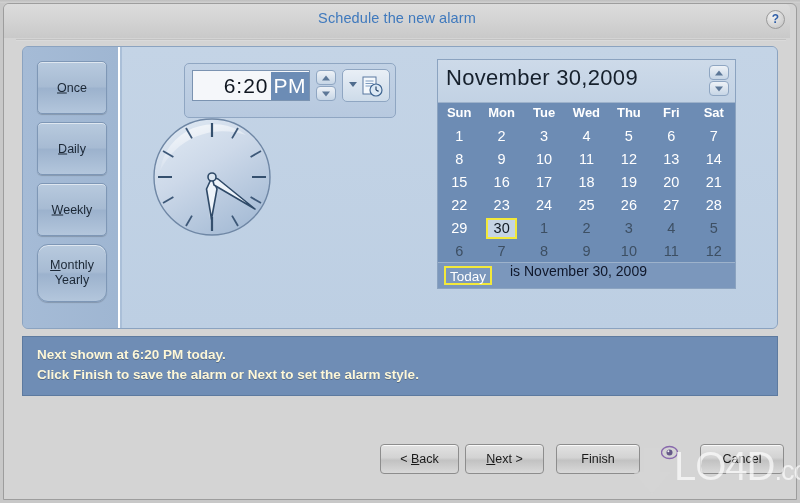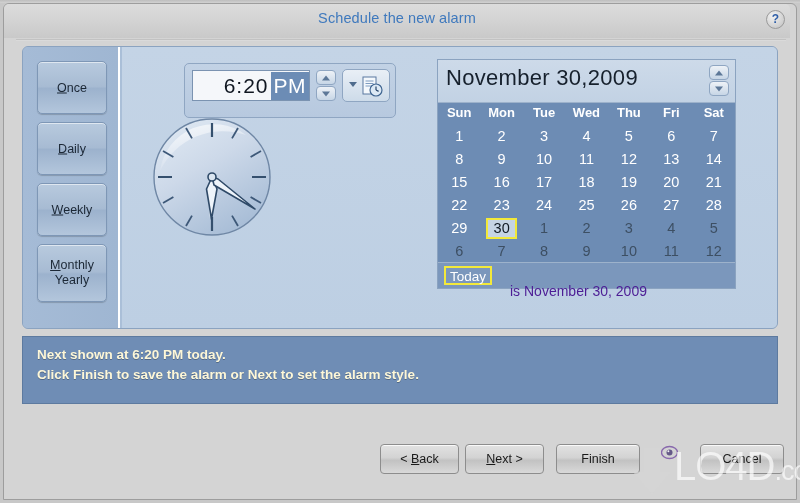--- a/index.html
+++ b/index.html
@@ -115,21 +115,21 @@
   .side-btn-inner {
     position: absolute;
     left: 0; right: 0;
     top: 50%;
     transform: translateY(-50%);
     line-height: 15px;
   }
   #side-once   { top: 14px;  height: 53px; }
   #side-daily  { top: 75px;  height: 53px; }
   #side-weekly { top: 136px; height: 53px; }
-  #side-my     { top: 197px; height: 58px; }
+  #side-my     { top: 197px; height: 58px; border-radius: 11px; }
 
   #panel-main {
     position: absolute;
     left: 99px; top: 0;
     right: 0; bottom: 0;
     background: linear-gradient(#c4d4e6 0%, #bdcfe3 100%);
   }
 
   
   #time-group {
@@ -310,30 +310,30 @@
     border: 2px solid #f3e93a;
     background: #7b97bc;
     color: #ffffff;
     font-size: 13.5px;
     line-height: 17px;
     box-sizing: border-box;
     cursor: pointer;
   }
   #today-text {
     position: absolute;
-    left: 72px; top: 20px;
+    left: 72px; top: 0;
     font-size: 14px;
-    color: #4c1d95;
+    color: #0f172a;
   }
 
   
   #message-strip {
     position: absolute;
     left: 22px; top: 336px;
-    width: 756px; height: 68px;
+    width: 756px; height: 60px;
     background: #6f8db5;
     border: 1px solid #5d7a9f;
     box-sizing: border-box;
     padding: 8px 0 0 14px;
   }
   .msg-line {
     color: #fdf7d8;
     font-size: 13.5px;
     font-weight: bold;
     line-height: 20px;

